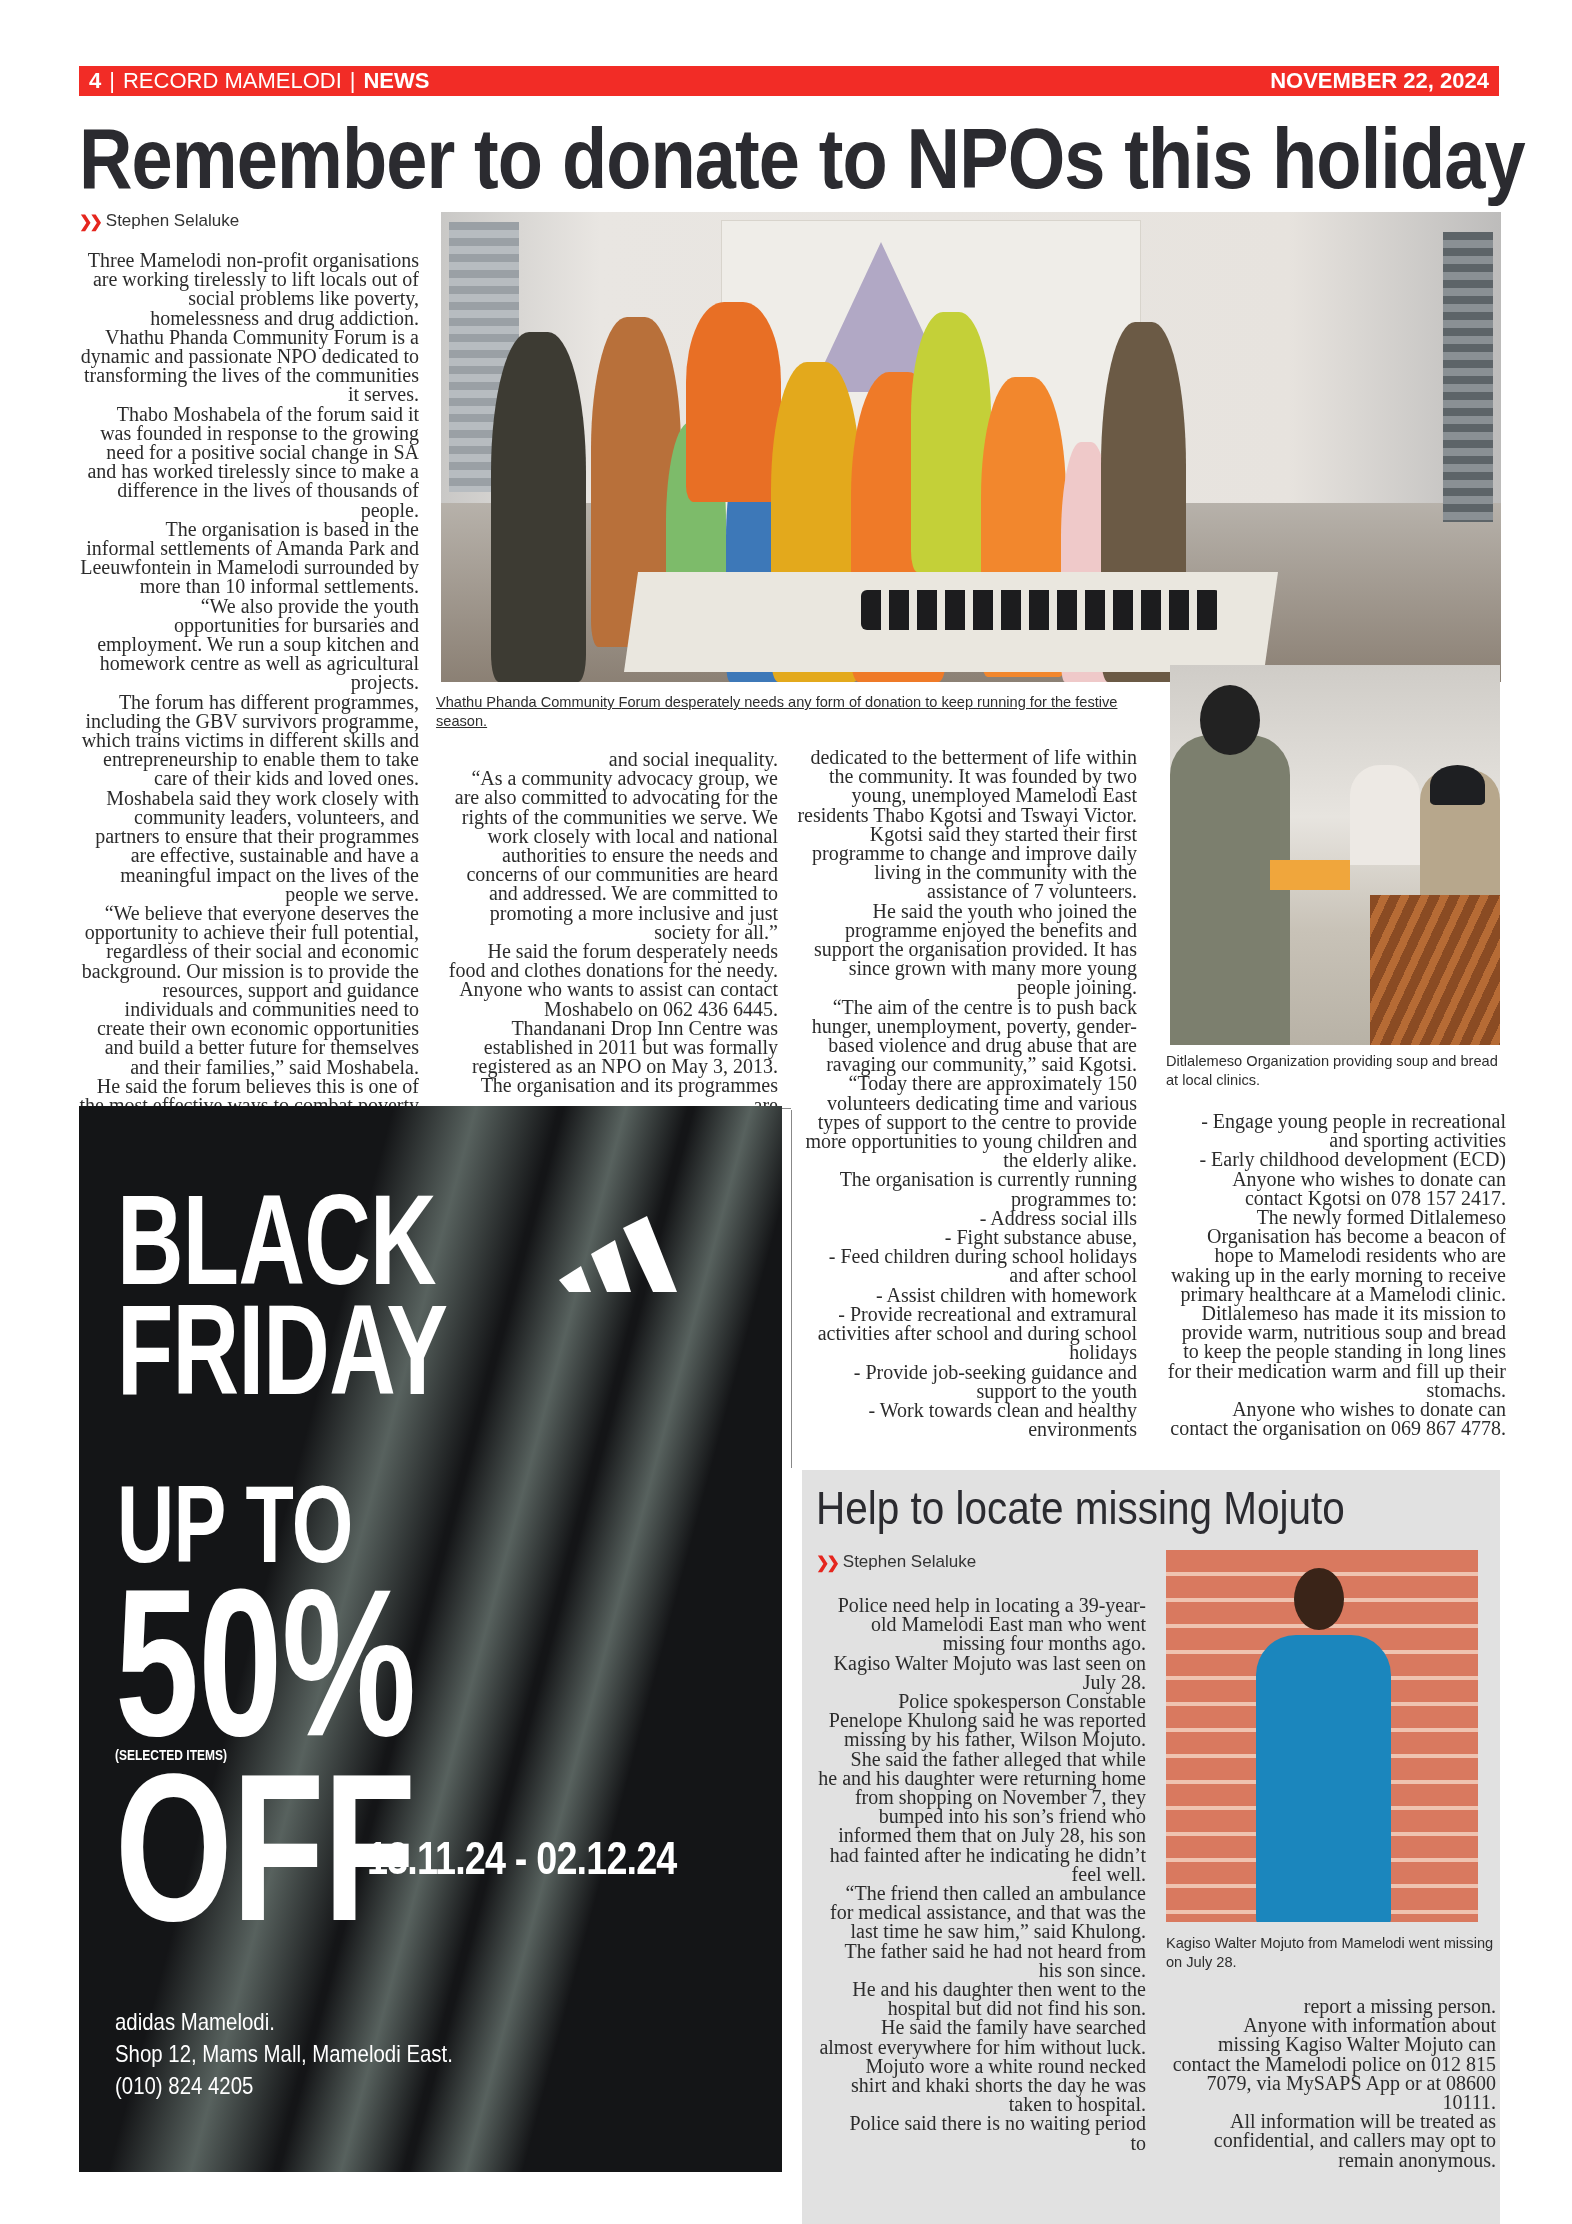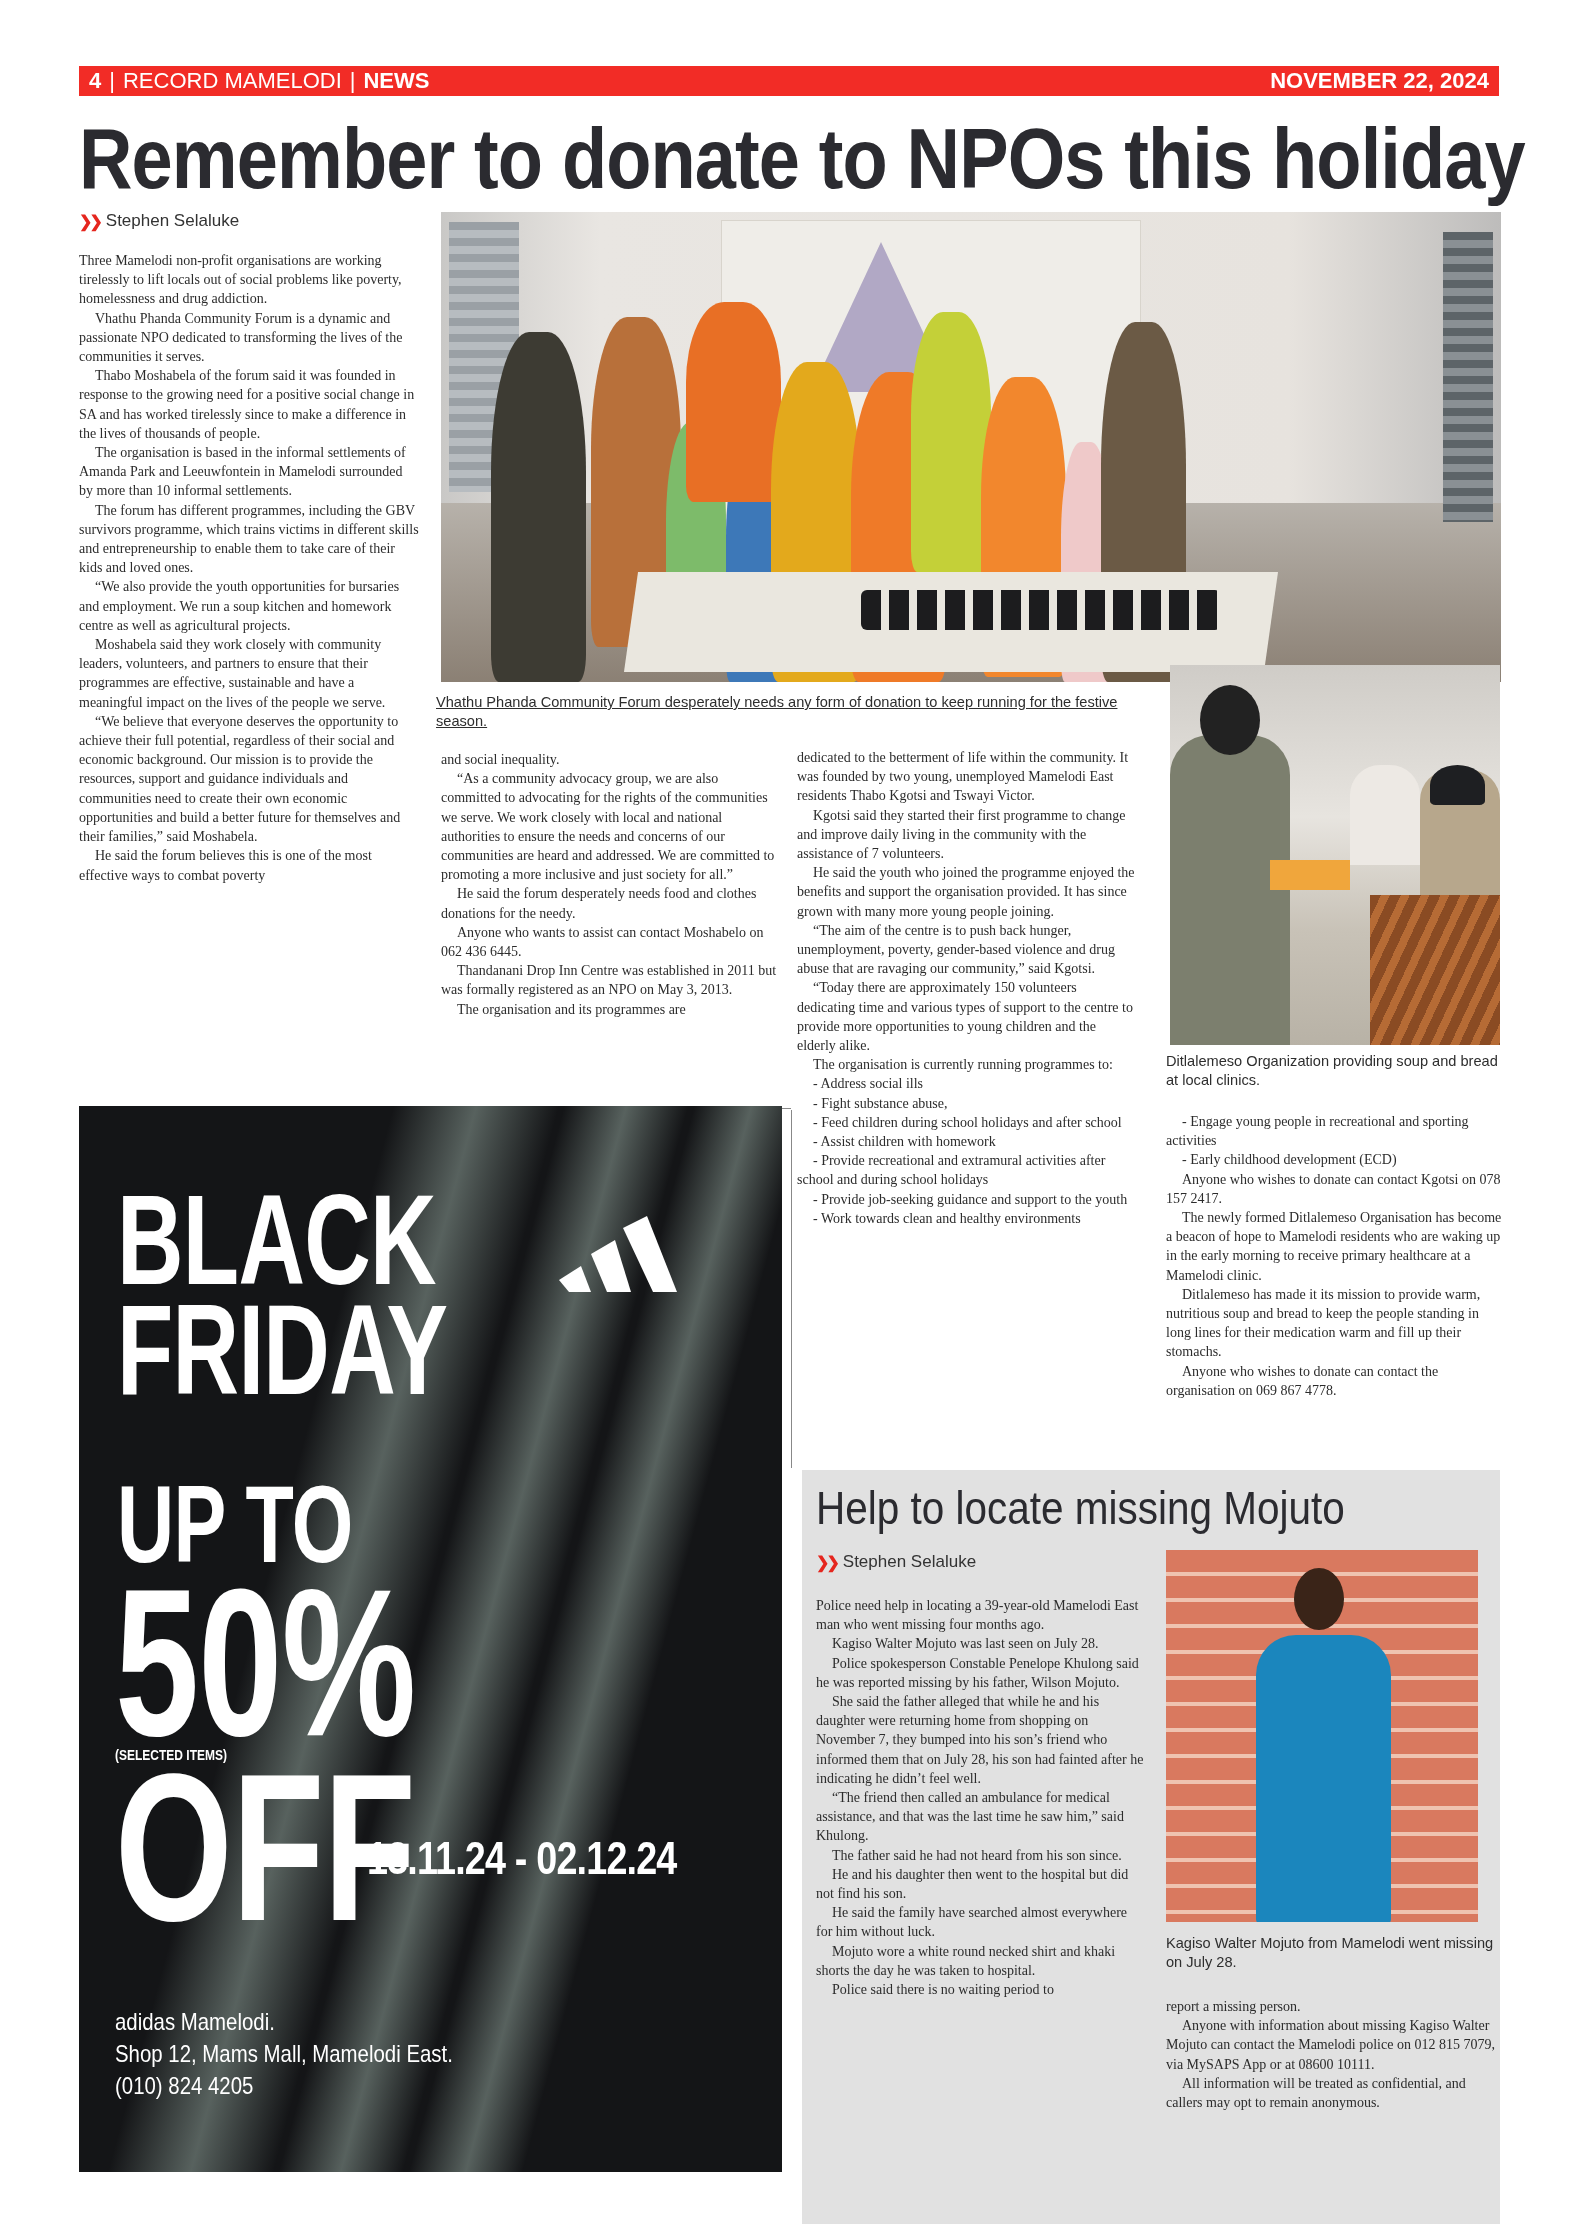--- a/index.html
+++ b/index.html
@@ -17,21 +17,21 @@
   .header-bar .sep { font-weight: 400; margin: 0 8px; }
 
   .headline { left: 79px; top: 108px; width: 1420px; height: 100px; font-family: "Liberation Sans", sans-serif;
     font-weight: 700; font-size: 86px; line-height: 100px; color: #2b2b30; letter-spacing: -1px;
     white-space: nowrap; transform: scaleX(0.86); transform-origin: left top; }
   .headline-inner { display: inline-block; }
 
   .byline { font-family: "Liberation Sans", sans-serif; font-size: 17px; color: #333; display: flex; align-items: center; gap: 6px; }
   .byline .chev { color: #e5261e; font-weight: 700; font-size: 16px; letter-spacing: -3px; }
 
-  .col { font-size: 14px; line-height: 19.2px; color: #2c2c2c; text-align: left; }
+  .col { font-size: 20px; line-height: 19.2px; color: #2c2c2c; text-align: right; }
   .col p { text-indent: 16px; }
   .col p.noindent { text-indent: 0; }
 
   .caption { font-family: "Liberation Sans", sans-serif; font-size: 14.6px; line-height: 19px; color: #2e2e2e; }
 
   
   .photo { overflow: hidden; }
   .photo-main { left: 441px; top: 212px; width: 1060px; height: 470px;
     background: linear-gradient(180deg, #d9d6d2 0%, #ece9e5 28%, #b9b4ad 60%, #8b8074 100%); }
   .photo-main .wall { position:absolute; left:0; top:0; width:100%; height:62%; background: linear-gradient(90deg,#c9c8c6 0%, #e9e6e2 15%, #e7e3de 80%, #bdbcbb 100%); }
@@ -77,22 +77,22 @@
 <div class="abs byline" style="left:79px; top:211px;">
   <span class="chev">❯❯</span>
   <span>Stephen Selaluke</span>
 </div>
 
 <div class="abs col" id="col1" style="left:79px; top:251px; width:340px;">
     <p class="noindent">Three Mamelodi non-profit organisations are working tirelessly to lift locals out of social problems like poverty, homelessness and drug addiction.</p>
     <p>Vhathu Phanda Community Forum is a dynamic and passionate NPO dedicated to transforming the lives of the communities it serves.</p>
     <p>Thabo Moshabela of the forum said it was founded in response to the growing need for a positive social change in SA and has worked tirelessly since to make a difference in the lives of thousands of people.</p>
     <p>The organisation is based in the informal settlements of Amanda Park and Leeuwfontein in Mamelodi surrounded by more than 10 informal settlements.</p>
+    <p>“We also provide the youth opportunities for bursaries and employment. We run a soup kitchen and homework centre as well as agricultural projects.</p>
     <p>The forum has different programmes, including the GBV survivors programme, which trains victims in different skills and entrepreneurship to enable them to take care of their kids and loved ones.</p>
-    <p>“We also provide the youth opportunities for bursaries and employment. We run a soup kitchen and homework centre as well as agricultural projects.</p>
     <p>Moshabela said they work closely with community leaders, volunteers, and partners to ensure that their programmes are effective, sustainable and have a meaningful impact on the lives of the people we serve.</p>
     <p>“We believe that everyone deserves the opportunity to achieve their full potential, regardless of their social and economic background. Our mission is to provide the resources, support and guidance individuals and communities need to create their own economic opportunities and build a better future for themselves and their families,” said Moshabela.</p>
     <p>He said the forum believes this is one of the most effective ways to combat poverty</p>
   </div>
 
 <div class="abs photo photo-main">
   <div class="wall"></div>
   <div class="window-l"></div>
   <div class="window-r"></div>
   <div class="banner"></div>

